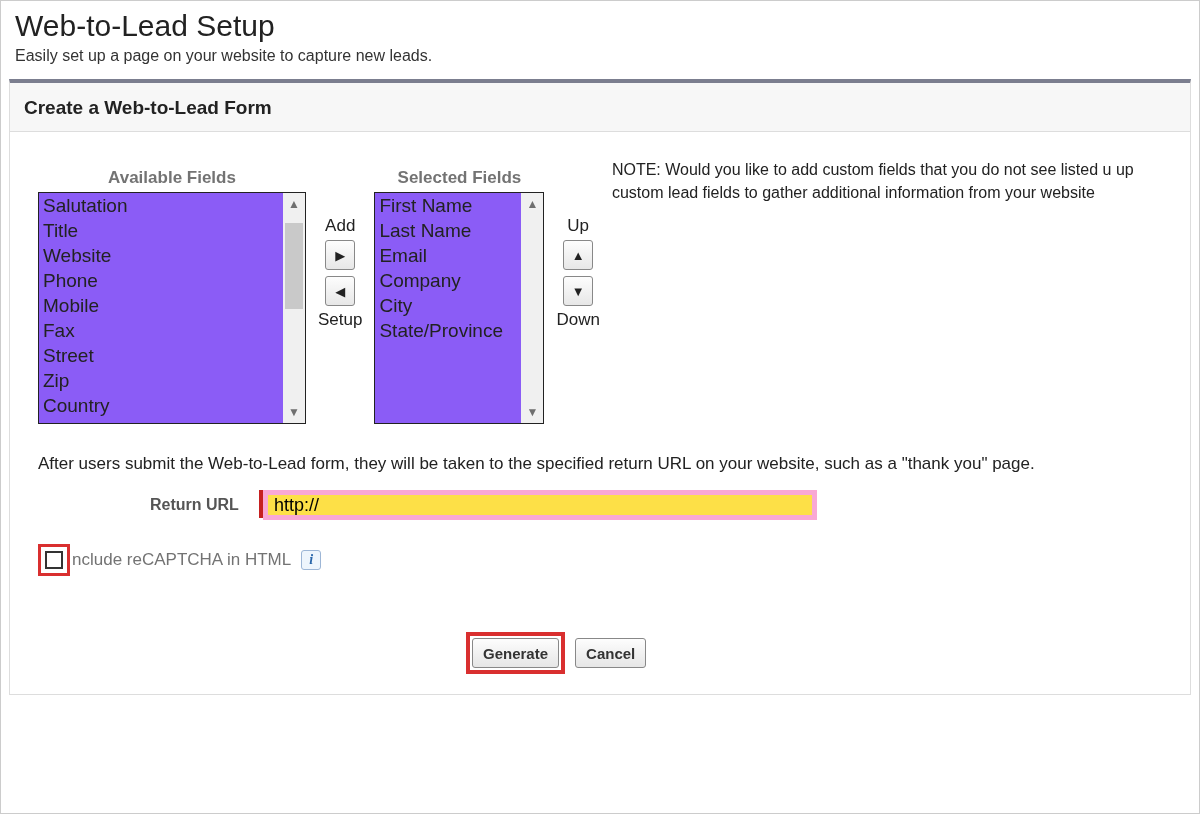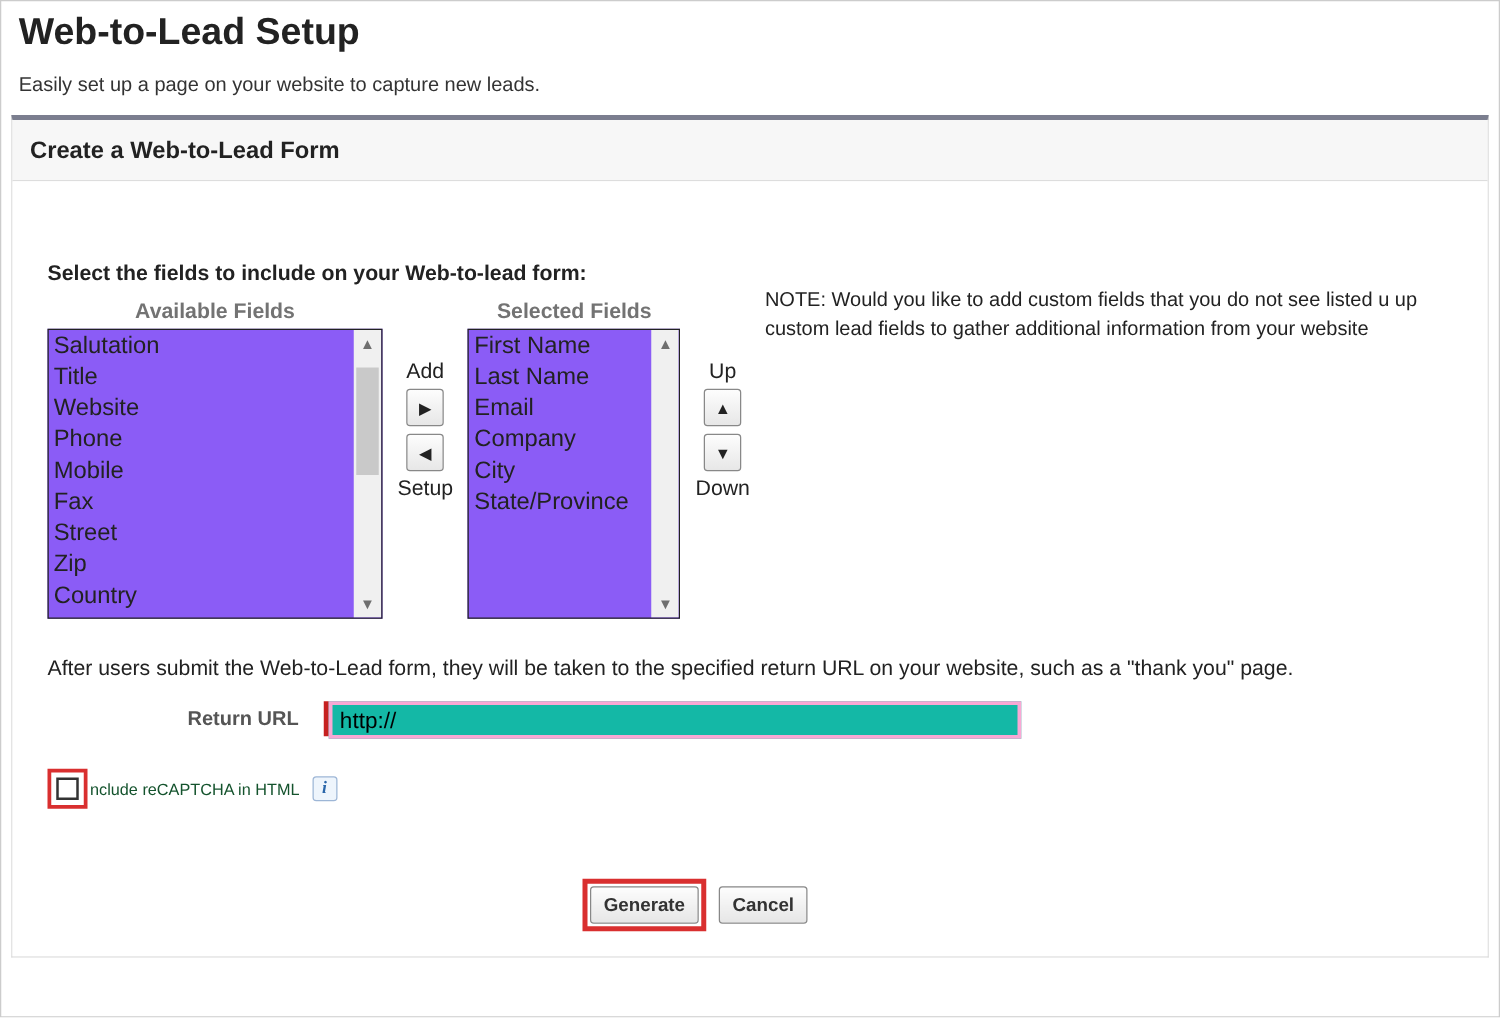--- a/index.html
+++ b/index.html
@@ -13,22 +13,22 @@
   }
   .frame {
     border: 1px solid #ccc;
     width: 1200px;
     height: 814px;
     overflow: hidden;
     position: relative;
   }
   .page-title {
     font-size: 30px;
-    font-weight: bold;
-    margin: 8px 0 17px 14px;
+    font-weight: normal;
+    margin: 8px 0 4px 14px;
     color: #222;
   }
   .page-subtitle {
     font-size: 16px;
     margin: 0 0 14px 14px;
     color: #333;
   }
   .panel {
     margin: 0 8px 0 8px;
     border: 1px solid #ddd;
@@ -160,24 +160,24 @@
   .req-bar {
     display: inline-block;
     width: 4px;
     height: 28px;
     background: #c62020;
     vertical-align: middle;
   }
   .return-input {
     width: 554px;
     height: 30px;
-    border: 3px solid #f9a8d4;
+    border: 5px solid #f9a8d4;
     font-size: 18px;
     padding: 2px 6px;
-    background: #14b8a6;
+    background: #fde047;
   }
   .recap-row {
     display: flex;
     align-items: center;
     gap: 4px;
     margin: 24px 0 0 8px;
   }
   .hl-box {
     border: 3px solid #d92f2f;
     padding: 4px;
@@ -185,22 +185,22 @@
     align-items: center;
     justify-content: center;
   }
   .faux-check {
     width: 18px;
     height: 18px;
     border: 2px solid #333;
     background: #fff;
   }
   .recap-label {
-    font-size: 13px;
-    color: #14532d;
+    font-size: 17px;
+    color: #737373;
     margin-left: -2px;
   }
   .info-icon {
     display: inline-flex;
     width: 20px;
     height: 20px;
     border: 1px solid #9db6d6;
     border-radius: 3px;
     background: #eef5fc;
     color: #2a66a9;
@@ -240,21 +240,20 @@
 </head>
 <body>
 
 <div class="frame">
   <h1 class="page-title">Web-to-Lead Setup</h1>
   <div class="page-subtitle">Easily set up a page on your website to capture new leads.</div>
 
   <div class="panel">
     <div class="panel-header">Create a Web-to-Lead Form</div>
     <div class="panel-body">
-      <div class="instr">Select the fields to include on your Web-to-lead form:</div>
 
       <div class="cols">
 
         <div class="col" style="margin-left:8px;">
           <div class="col-label">Available Fields</div>
           <div class="listbox">
             <div class="items" id="avail-items">
                 <div>Salutation</div>
                 <div>Title</div>
                 <div>Website</div>

